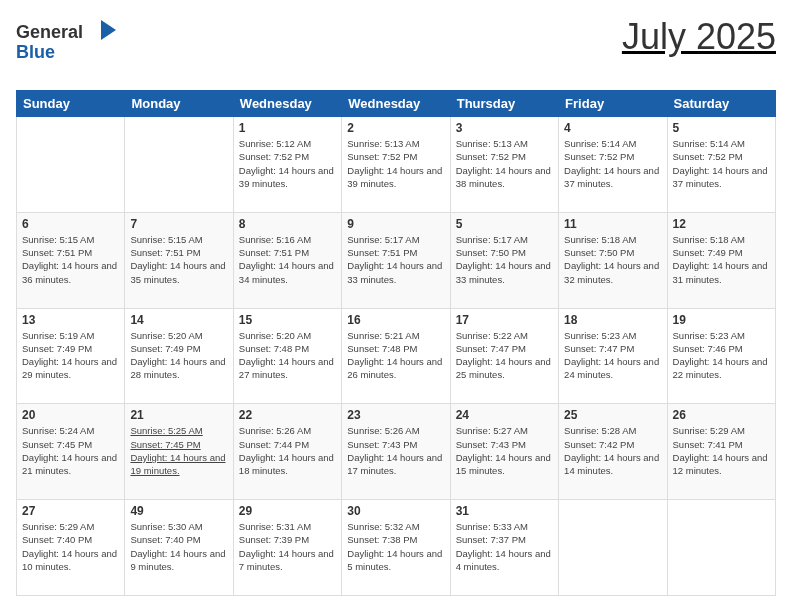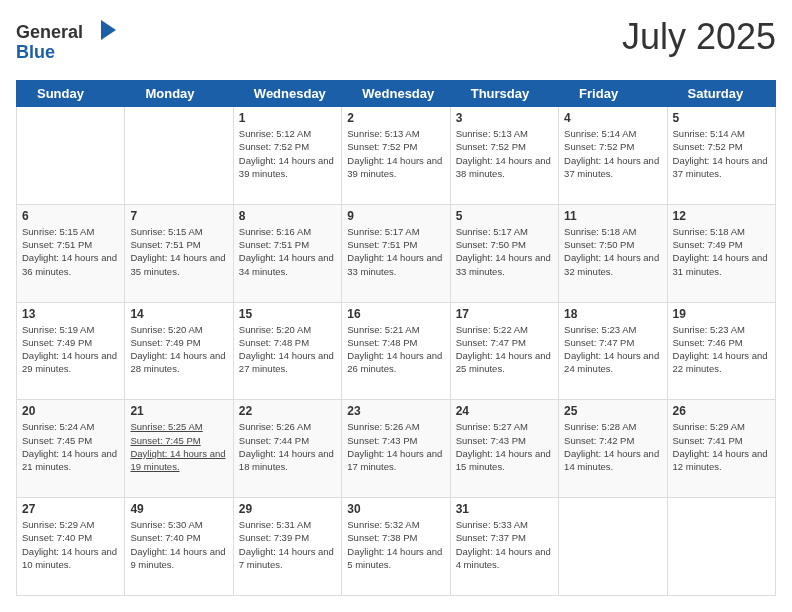--- a/index.html
+++ b/index.html
@@ -14,28 +14,29 @@
       width: 792px;
       height: 612px;
       padding: 16px;
       display: flex;
       flex-direction: column;
     }
     .header {
       display: flex;
       justify-content: space-between;
       align-items: flex-start;
-      margin-bottom: 10px;
+      margin-bottom: 20px;
     }
     .logo {
       display: flex;
       align-items: center;
     }
     .title-block {
       text-align: right;
+      text-decoration: underline;
     }
     .month-title {
       font-size: 36px;
       color: #333;
       font-weight: normal;
     }
     .subtitle {
       font-size: 14px;
       color: #555;
     }
@@ -43,21 +44,21 @@
       flex: 1;
       border: 1px solid #ccc;
       border-collapse: collapse;
       width: 100%;
       table-layout: fixed;
     }
     .calendar th {
       background-color: #1a5fa8;
       color: #fff;
       text-align: left;
-      padding: 5px 20px;
+      padding: 5px 6px;
       font-size: 13px;
       border: 1px solid #1a5fa8;
     }
     .calendar td {
       vertical-align: top;
       padding: 4px 5px;
       border: 1px solid #ddd;
       font-size: 10px;
       color: #333;
       background: #fff;

